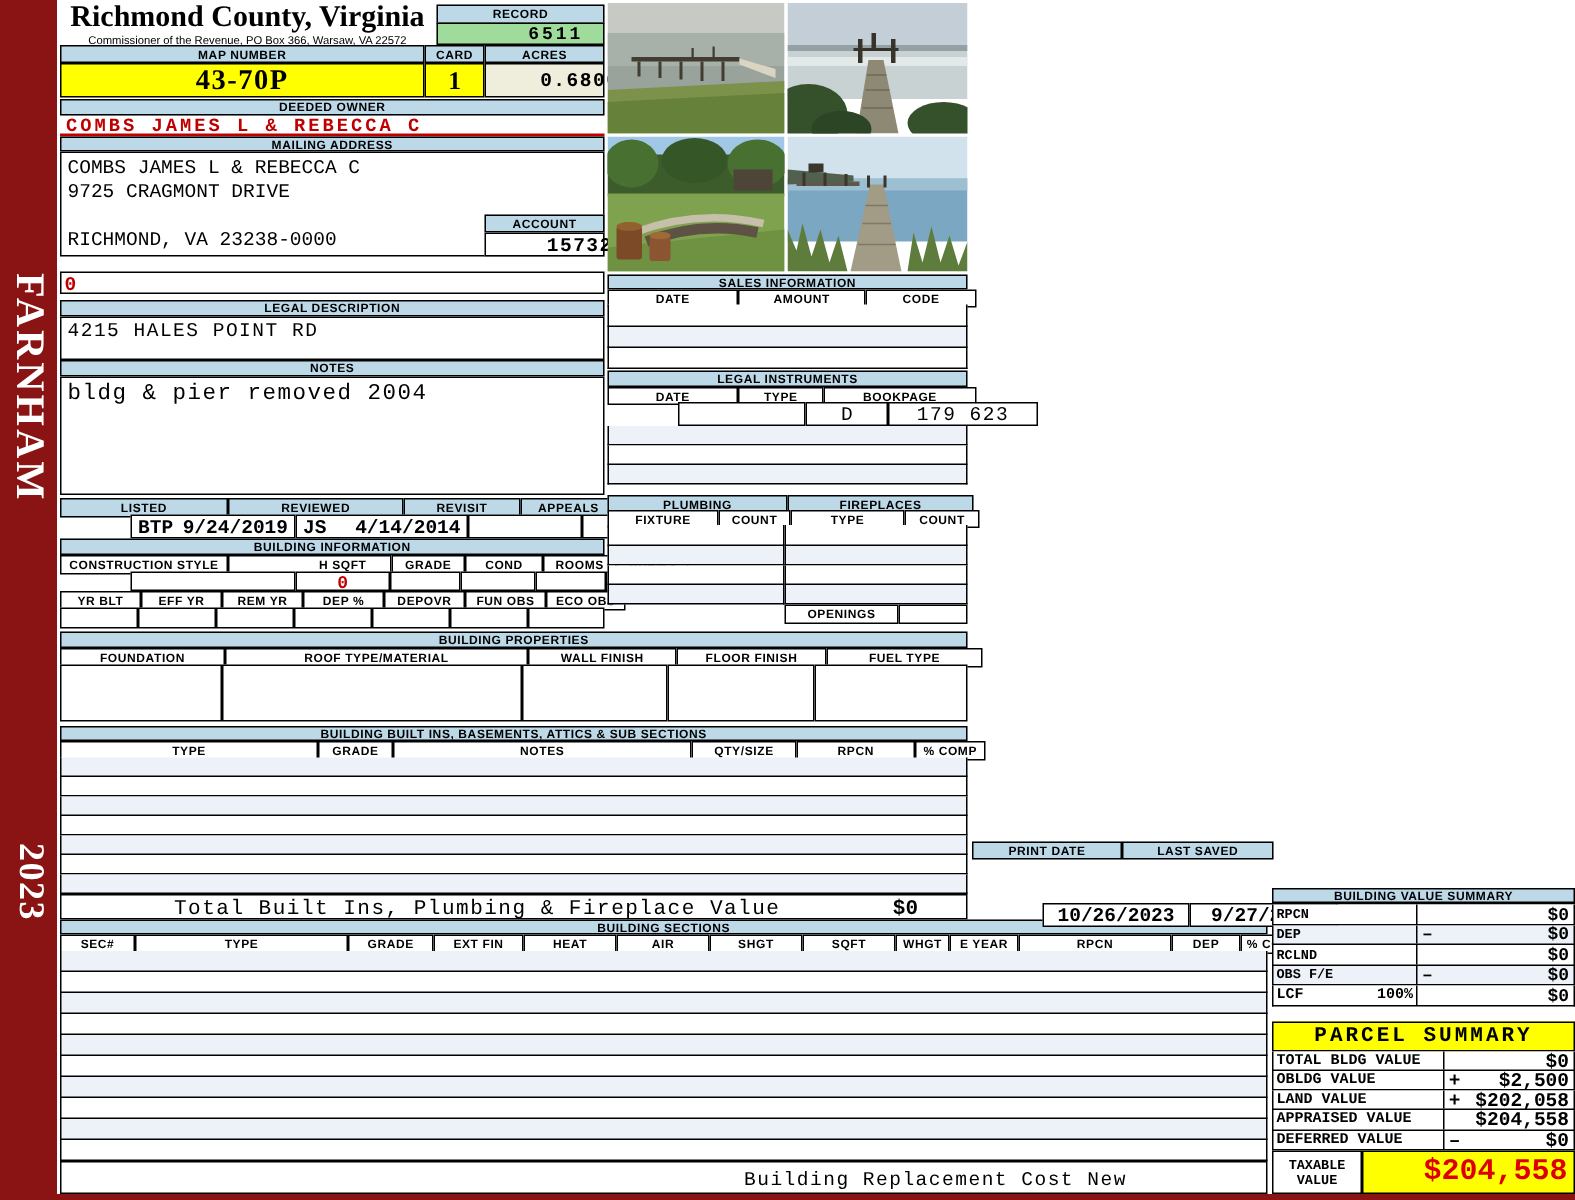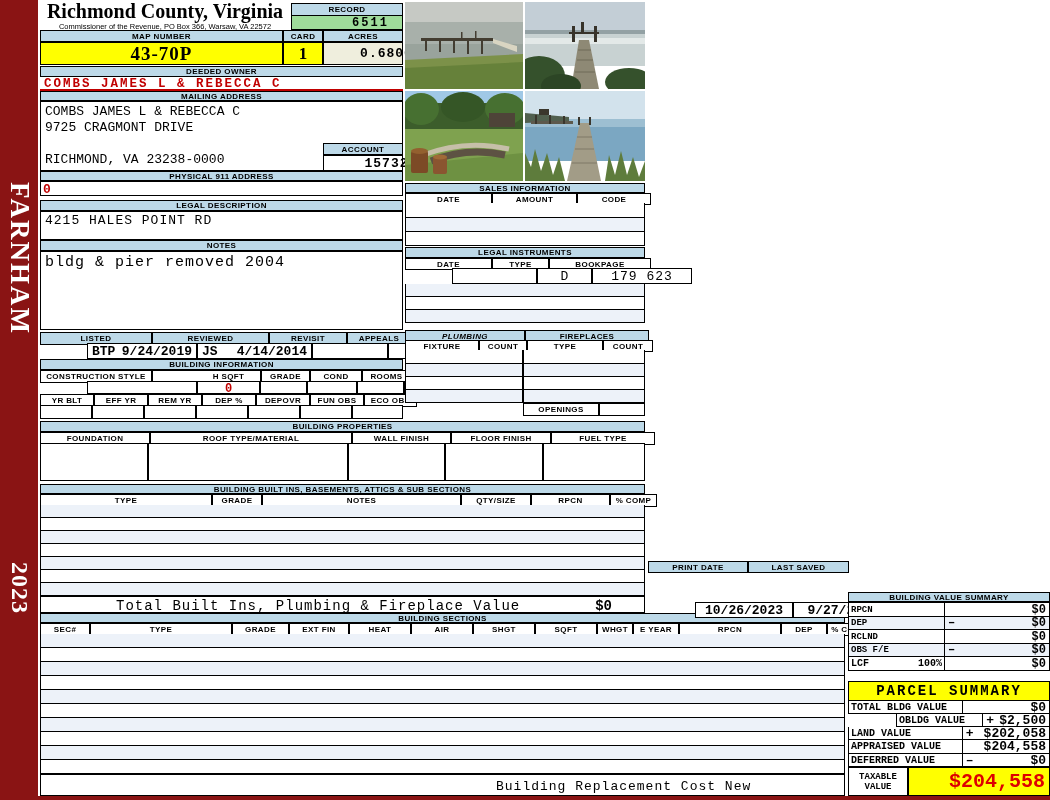--- a/index.html
+++ b/index.html
@@ -64,21 +64,20 @@
   <div class="abs box mono" style="left:40px;top:101px;width:363px;height:70px;font-size:13px;padding:2px 0 0 4px;line-height:16px;">
     <div>COMBS JAMES L &amp; REBECCA C</div>
     <div>9725 CRAGMONT DRIVE</div>
     <div style="height:16px;"></div>
     <div>RICHMOND, VA 23238-0000</div>
   </div>
   <div class="abs bar" style="left:323px;top:143px;width:80px;height:12px;">ACCOUNT</div>
   <div class="abs box mono" style="left:323px;top:155px;width:80px;height:16px;font-weight:bold;font-size:13px;
               display:flex;align-items:center;justify-content:center;letter-spacing:1px;">15732</div>
 
-  <div class="abs bar" style="left:40px;top:171px;width:363px;height:10px;">PHYSICAL 911 ADDRESS</div>
   <div class="abs box mono red" style="left:40px;top:181px;width:363px;height:15px;font-weight:bold;font-size:13px;padding-left:2px;">0</div>
 
   <div class="abs bar" style="left:40px;top:200px;width:363px;height:11px;">LEGAL DESCRIPTION</div>
   <div class="abs box mono" style="left:40px;top:211px;width:363px;height:29px;font-size:13px;padding:1px 0 0 4px;letter-spacing:1px;">4215 HALES POINT RD</div>
 
   <div class="abs bar" style="left:40px;top:240px;width:363px;height:11px;">NOTES</div>
   <div class="abs box mono" style="left:40px;top:251px;width:363px;height:79px;font-size:15px;padding:2px 0 0 4px;letter-spacing:1px;">bldg &amp; pier removed 2004</div>
 
   <div class="abs hdrow" style="left:40px;top:332px;">
     <div class="bar" style="width:110px;height:11px;">LISTED</div>
@@ -300,21 +299,21 @@
     <div class="cell" style="width:55px;height:16px;text-align:center;">D</div>
     <div class="cell" style="width:100px;height:16px;text-align:center;letter-spacing:1px;">179 623</div>
   </div>
   <div class="abs" style="left:405px;top:284px;width:240px;">
     <div class="band altA" style="height:13px;"></div>
     <div class="band altB" style="height:13px;"></div>
     <div class="band altA" style="height:13px;"></div>
   </div>
 
   <div class="abs hdrow" style="left:405px;top:330px;">
-    <div class="bar" style="width:118px;height:10px;font-style:italic;">PLUMBING</div>
+    <div class="bar" style="width:118px;height:10px;">PLUMBING</div>
     <div class="bar" style="width:122px;height:10px;">FIREPLACES</div>
   </div>
   <div class="abs hdrow" style="left:405px;top:340px;">
     <div class="bar" style="width:72px;height:10px;background:#fff;">FIXTURE</div>
     <div class="bar" style="width:46px;height:10px;background:#fff;">COUNT</div>
     <div class="bar" style="width:74px;height:10px;background:#fff;">TYPE</div>
     <div class="bar" style="width:48px;height:10px;background:#fff;">COUNT</div>
   </div>
   <div class="abs" style="left:405px;top:350px;width:118px;">
     <div class="band altB" style="height:14px;"></div>
@@ -402,21 +401,21 @@
   <div class="abs" style="left:848px;top:701px;width:202px;">
     <div class="sum-row altB" style="height:13px;">
       <div class="sum-label" style="width:115px;font-size:10px;">
           <span>TOTAL BLDG VALUE</span>
         </div>
       <div class="sum-val" style="width:87px;font-size:13px;">
           <span class="op"></span>
           <span class="v">$0</span>
         </div>
     </div>
-    <div class="sum-row altB" style="height:13px;margin-left:48px;">
+    <div class="sum-row altB" style="height:13px;">
       <div class="sum-label" style="width:115px;font-size:10px;">
           <span>OBLDG VALUE</span>
         </div>
       <div class="sum-val" style="width:87px;font-size:13px;">
           <span class="op">+</span>
           <span class="v">$2,500</span>
         </div>
     </div>
     <div class="sum-row altB" style="height:13px;">
       <div class="sum-label" style="width:115px;font-size:10px;">

